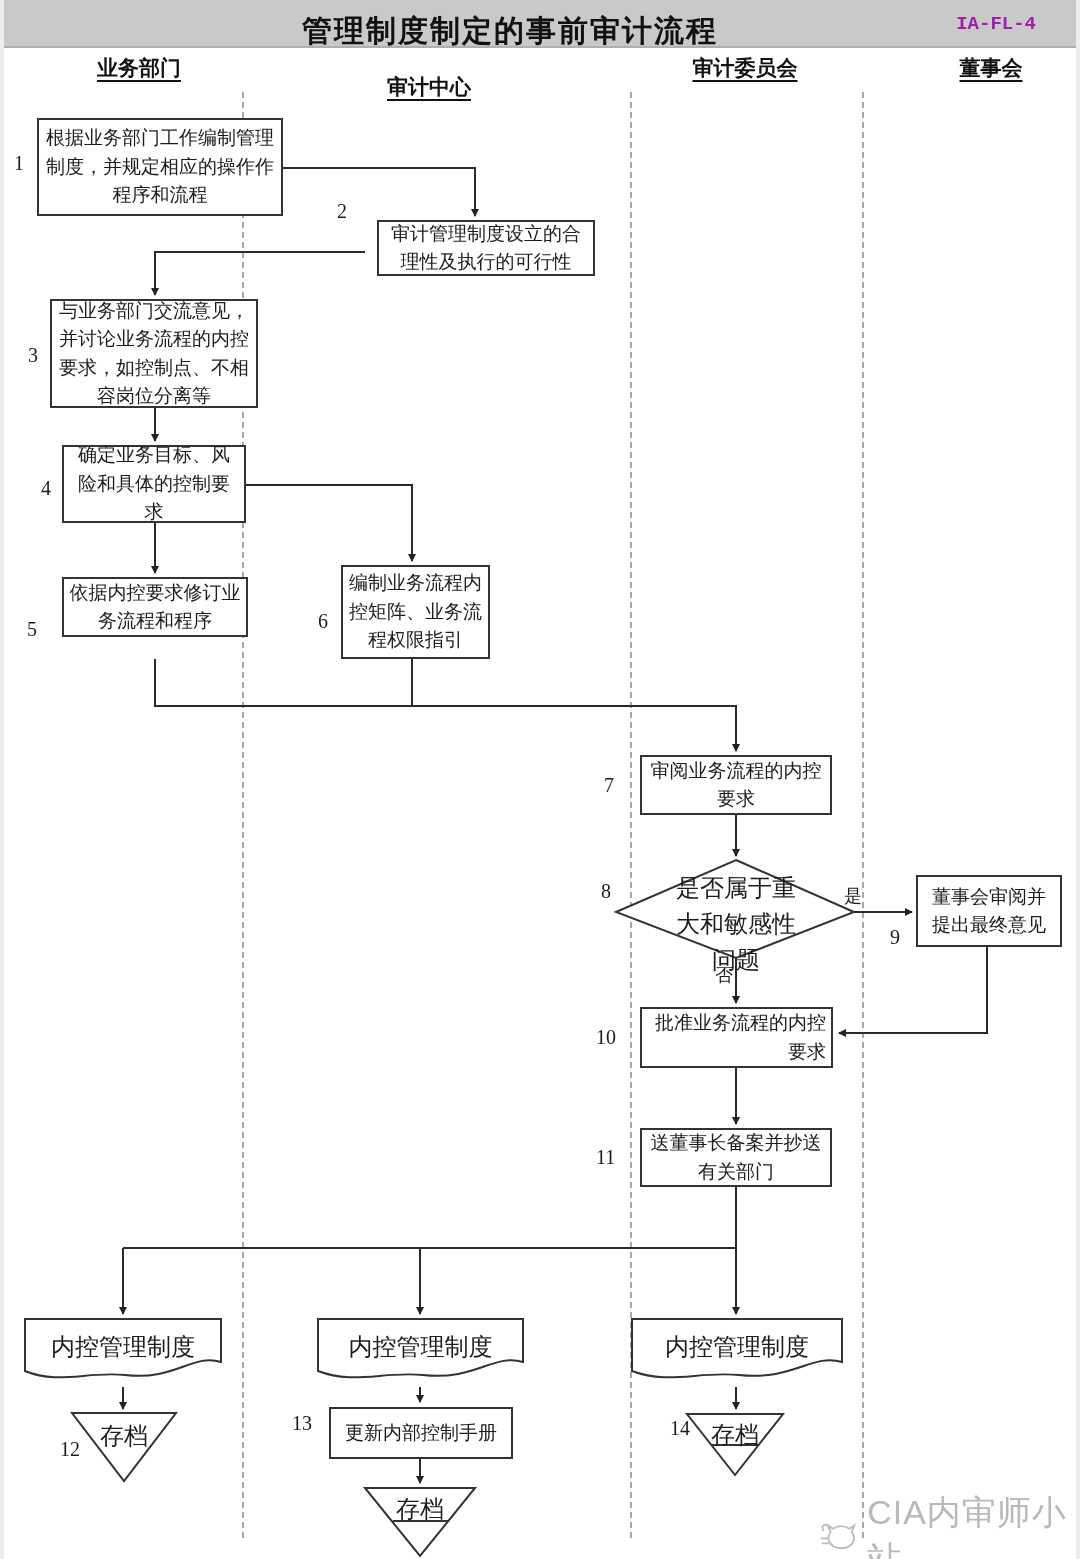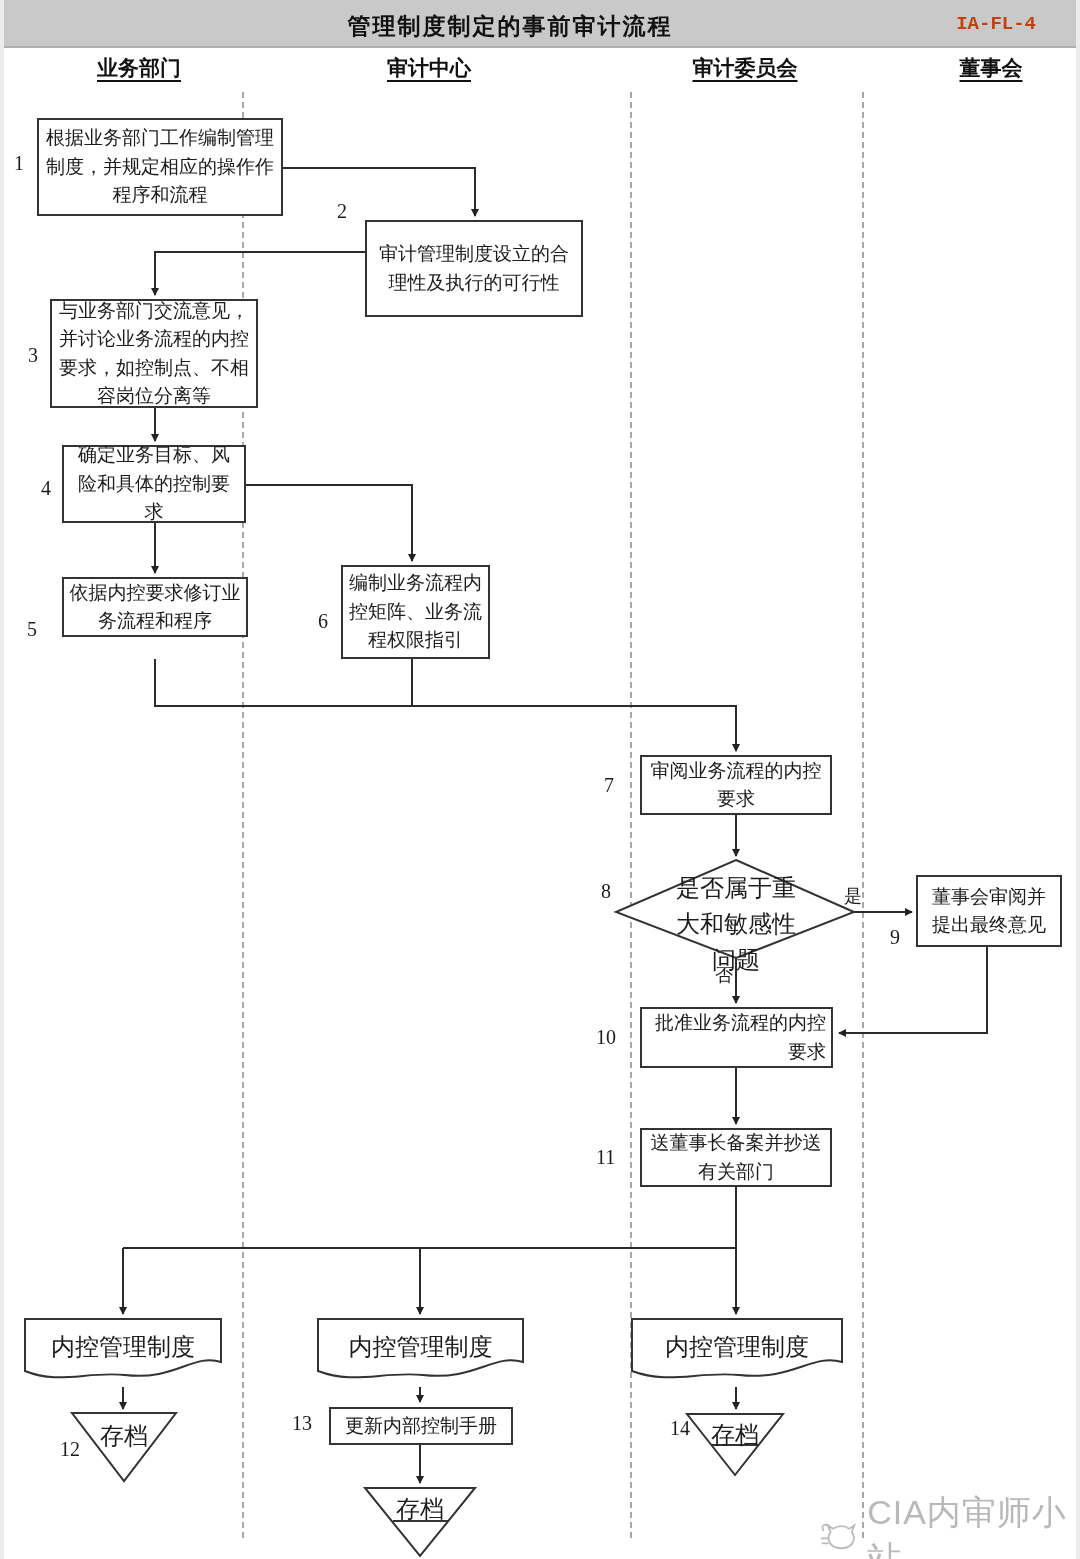--- a/index.html
+++ b/index.html
@@ -2,22 +2,22 @@
 <html><head>
 <meta charset="utf-8">
 <style>
   html,body{margin:0;padding:0;background:#fff;}
   .canvas{
     position:relative;width:1080px;height:1559px;background:#fff;overflow:hidden;
     font-family:"Liberation Serif","DejaVu Serif",serif;color:#1c1c1c;
     border-left:4px solid #ececec;border-right:4px solid #ececec;box-sizing:border-box;
   }
   .band{position:absolute;left:0;top:0;width:100%;height:48px;background:#c9c9c9;border-bottom:2px solid #b0b0b0;box-sizing:border-box;}
-  .title{position:absolute;left:0;right:60px;top:11px;text-align:center;font-size:23px;font-weight:bold;letter-spacing:2px;color:#111;}
-  .code{position:absolute;right:40px;top:13px;font-size:19px;font-weight:bold;font-family:"Liberation Mono","DejaVu Sans Mono",monospace;color:#c2410c;}
+  .title{position:absolute;left:0;right:60px;top:11px;text-align:center;font-size:30px;font-weight:bold;letter-spacing:2px;color:#111;}
+  .code{position:absolute;right:40px;top:13px;font-size:19px;font-weight:bold;font-family:"Liberation Mono","DejaVu Sans Mono",monospace;color:#a21caf;}
   .lane-h{position:absolute;top:54px;transform:translateX(-50%);font-size:21px;font-weight:bold;text-decoration:underline;text-underline-offset:5px;white-space:nowrap;color:#111;}
   .dash{position:absolute;top:92px;height:1446px;width:0;border-left:2px dashed #a8a8a8;z-index:0;}
   svg.overlay{position:absolute;left:0;top:0;z-index:1;pointer-events:none;}
   .node{
     position:absolute;border:2px solid #333;background:#fff;z-index:2;
     display:flex;align-items:center;justify-content:center;text-align:center;
     font-size:19px;line-height:1.5;padding:2px 5px;box-sizing:border-box;
   }
   .free-text{position:absolute;z-index:3;text-align:center;font-size:24px;line-height:1.5;}
   .num{position:absolute;z-index:3;font-size:20px;color:#1c1c1c;}
@@ -28,21 +28,21 @@
 </head>
 <body>
 
 <div class="canvas">
 
   <div class="band"></div>
   <div class="title">管理制度制定的事前审计流程</div>
   <div class="code">IA-FL-4</div>
 
   <div class="lane-h" style="left:135px;">业务部门</div>
-  <div class="lane-h" style="left:425px;">审计中心</div>
+  <div class="lane-h" style="left:425px;margin-top:19px;">审计中心</div>
   <div class="lane-h" style="left:741px;">审计委员会</div>
   <div class="lane-h" style="left:987px;">董事会</div>
 
   <div class="dash" style="left:238px;"></div>
   <div class="dash" style="left:626px;"></div>
   <div class="dash" style="left:858px;"></div>
 
   <svg class="overlay" width="1080" height="1559" viewBox="0 0 1080 1559">
     <defs>
       <marker id="ah" markerWidth="10" markerHeight="10" refX="7" refY="4" orient="auto" markerUnits="userSpaceOnUse">
@@ -79,30 +79,30 @@
       <path fill="#fff" transform="translate(628,1319)" d="M0,0 H210 V43 C180,34 161,62 107,56 C66,52 37,66 0,52 Z"></path>
       <polygon fill="#fff" points="68,1413 172,1413 120,1481"></polygon>
       <polygon fill="#fff" points="361,1488 471,1488 416,1556"></polygon>
       <line x1="389" y1="1521" x2="445" y2="1521"></line>
       <polygon fill="#fff" points="683,1414 779,1414 731,1475"></polygon>
       <line x1="707" y1="1445" x2="755" y2="1445"></line>
     </g>
   </svg>
 
   <div class="node" style="left:33px;top:118px;width:246px;height:98px;">根据业务部门工作编制管理制度，并规定相应的操作作程序和流程</div>
-  <div class="node" style="left:361px;top:220px;width:218px;height:97px;">审计管理制度设立的合理性及执行的可行性</div>
+  <div class="node" style="left:373px;top:220px;width:218px;height:56px;">审计管理制度设立的合理性及执行的可行性</div>
   <div class="node" style="left:46px;top:299px;width:208px;height:109px;">与业务部门交流意见，并讨论业务流程的内控要求，如控制点、不相容岗位分离等</div>
   <div class="node" style="left:58px;top:445px;width:184px;height:78px;">确定业务目标、风险和具体的控制要求</div>
   <div class="node" style="left:58px;top:577px;width:186px;height:60px;">依据内控要求修订业务流程和程序</div>
   <div class="node" style="left:337px;top:565px;width:149px;height:94px;">编制业务流程内控矩阵、业务流程权限指引</div>
   <div class="node" style="left:912px;top:875px;width:146px;height:72px;">董事会审阅并提出最终意见</div>
   <div class="node" style="left:636px;top:755px;width:192px;height:60px;">审阅业务流程的内控要求</div>
   <div class="node" style="left:636px;top:1007px;width:193px;height:61px;text-align:right;">批准业务流程的内控要求</div>
   <div class="node" style="left:636px;top:1128px;width:192px;height:59px;">送董事长备案并抄送有关部门</div>
-  <div class="node" style="left:325px;top:1407px;width:184px;height:38px;">更新内部控制手册</div>
+  <div class="node" style="left:325px;top:1407px;width:184px;height:52px;">更新内部控制手册</div>
 
   <div class="free-text" style="left:662px;top:870px;width:140px;">是否属于重大和敏感性问题</div>
   <div class="branch" style="left:840px;top:884px;">是</div>
   <div class="branch" style="left:711px;top:963px;">否</div>
 
   <div class="free-text" style="left:21px;top:1329px;width:196px;">内控管理制度</div>
   <div class="free-text" style="left:314px;top:1329px;width:205px;">内控管理制度</div>
   <div class="free-text" style="left:628px;top:1329px;width:210px;">内控管理制度</div>
 
   <div class="free-text" style="left:70px;top:1418px;width:100px;">存档</div>

